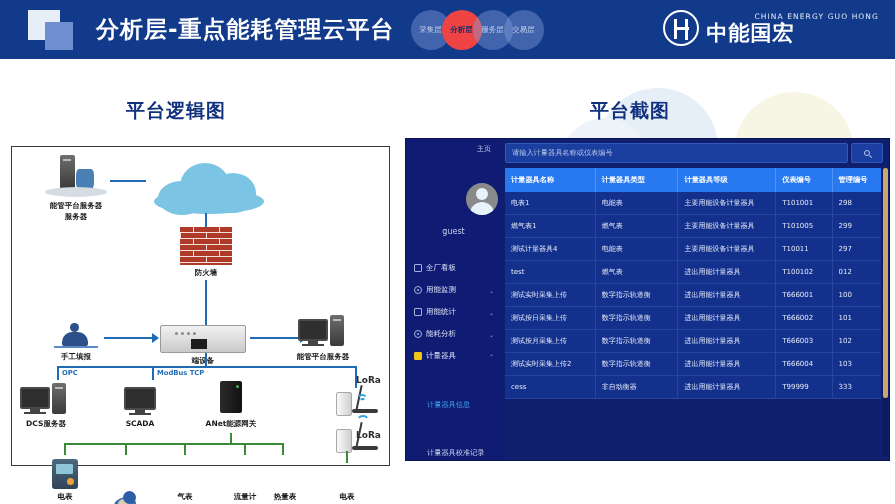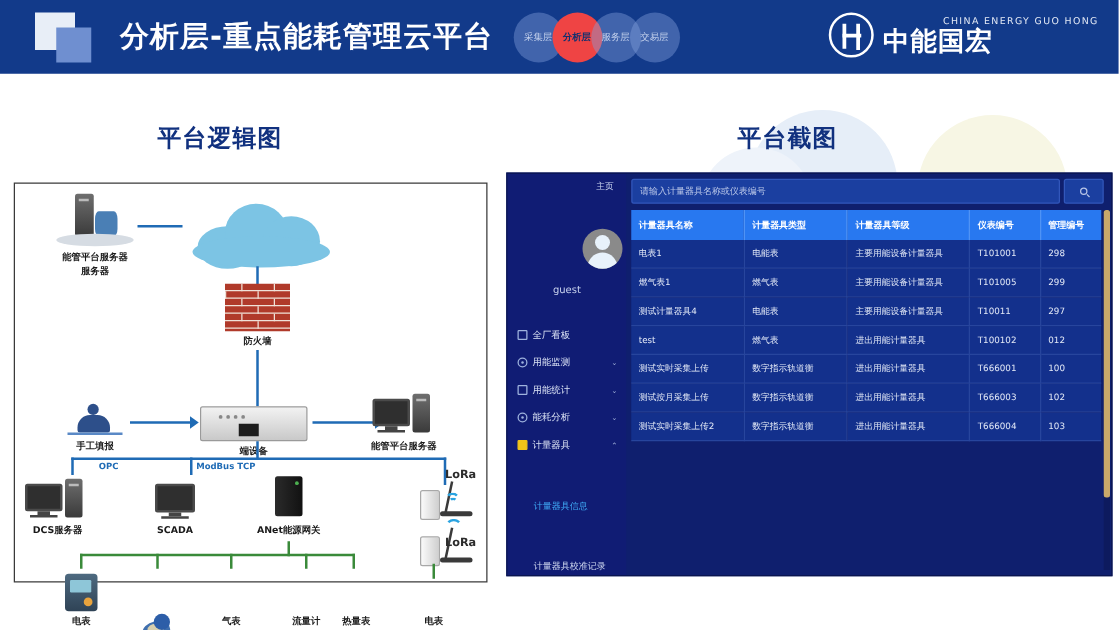--- a/index.html
+++ b/index.html
@@ -333,21 +333,21 @@
   <div class="monitor-stand" style="left:290px; top:197px; width:22px; height:2px;"></div>
   <div class="tower" style="left:318px; top:168px; width:14px; height:31px;"></div>
   <div class="dlabel" style="left:266px; top:205px; width:90px;">能管平台服务器</div>
 
   <div class="link" style="left:193px; top:206px; width:2px; height:14px;"></div>
   <div class="link" style="left:45px; top:219px; width:300px; height:2px;"></div>
   <div class="link" style="left:45px; top:219px; width:2px; height:14px;"></div>
   <div class="link" style="left:140px; top:219px; width:2px; height:14px;"></div>
   <div class="link" style="left:343px; top:219px; width:2px; height:22px;"></div>
 
-  <div class="dlabel small" style="left:50px; top:222px; color:#1f6bb5; text-align:center;margin-left:17px;">OPC</div>
+  <div class="dlabel small" style="left:50px; top:222px; color:#1f6bb5; text-align:center;">OPC</div>
   <div class="dlabel small" style="left:145px; top:222px; color:#1f6bb5; text-align:left;">ModBus TCP</div>
 
   <div class="monitor" style="left:8px; top:240px; width:30px; height:22px;"></div>
   <div class="monitor-stand" style="left:18px; top:262px; width:10px; height:3px;"></div>
   <div class="monitor-stand" style="left:12px; top:265px; width:22px; height:2px;"></div>
   <div class="tower" style="left:40px; top:236px; width:14px; height:31px;"></div>
   <div class="dlabel" style="left:2px; top:272px; width:64px;">DCS服务器</div>
 
   <div class="monitor" style="left:112px; top:240px; width:32px; height:23px;"></div>
   <div class="monitor-stand" style="left:123px; top:263px; width:10px; height:3px;"></div>
@@ -504,33 +504,47 @@
             <td>012</td>
           </tr>
           <tr>
             <td>测试实时采集上传</td>
             <td>数字指示轨道衡</td>
             <td>进出用能计量器具</td>
             <td>T666001</td>
             <td>100</td>
           </tr>
           <tr>
+            <td>测试按日采集上传</td>
+            <td>数字指示轨道衡</td>
+            <td>进出用能计量器具</td>
+            <td>T666002</td>
+            <td>101</td>
+          </tr>
+          <tr>
             <td>测试按月采集上传</td>
             <td>数字指示轨道衡</td>
             <td>进出用能计量器具</td>
             <td>T666003</td>
             <td>102</td>
           </tr>
           <tr>
             <td>测试实时采集上传2</td>
             <td>数字指示轨道衡</td>
             <td>进出用能计量器具</td>
             <td>T666004</td>
             <td>103</td>
           </tr>
+          <tr>
+            <td>cess</td>
+            <td>非自动衡器</td>
+            <td>进出用能计量器具</td>
+            <td>T99999</td>
+            <td>333</td>
+          </tr>
         </tbody>
     </table>
 
     <div class="scrollbar">
       <div class="thumb"></div>
     </div>
   </div>
 </div>
 
 </body></html>

